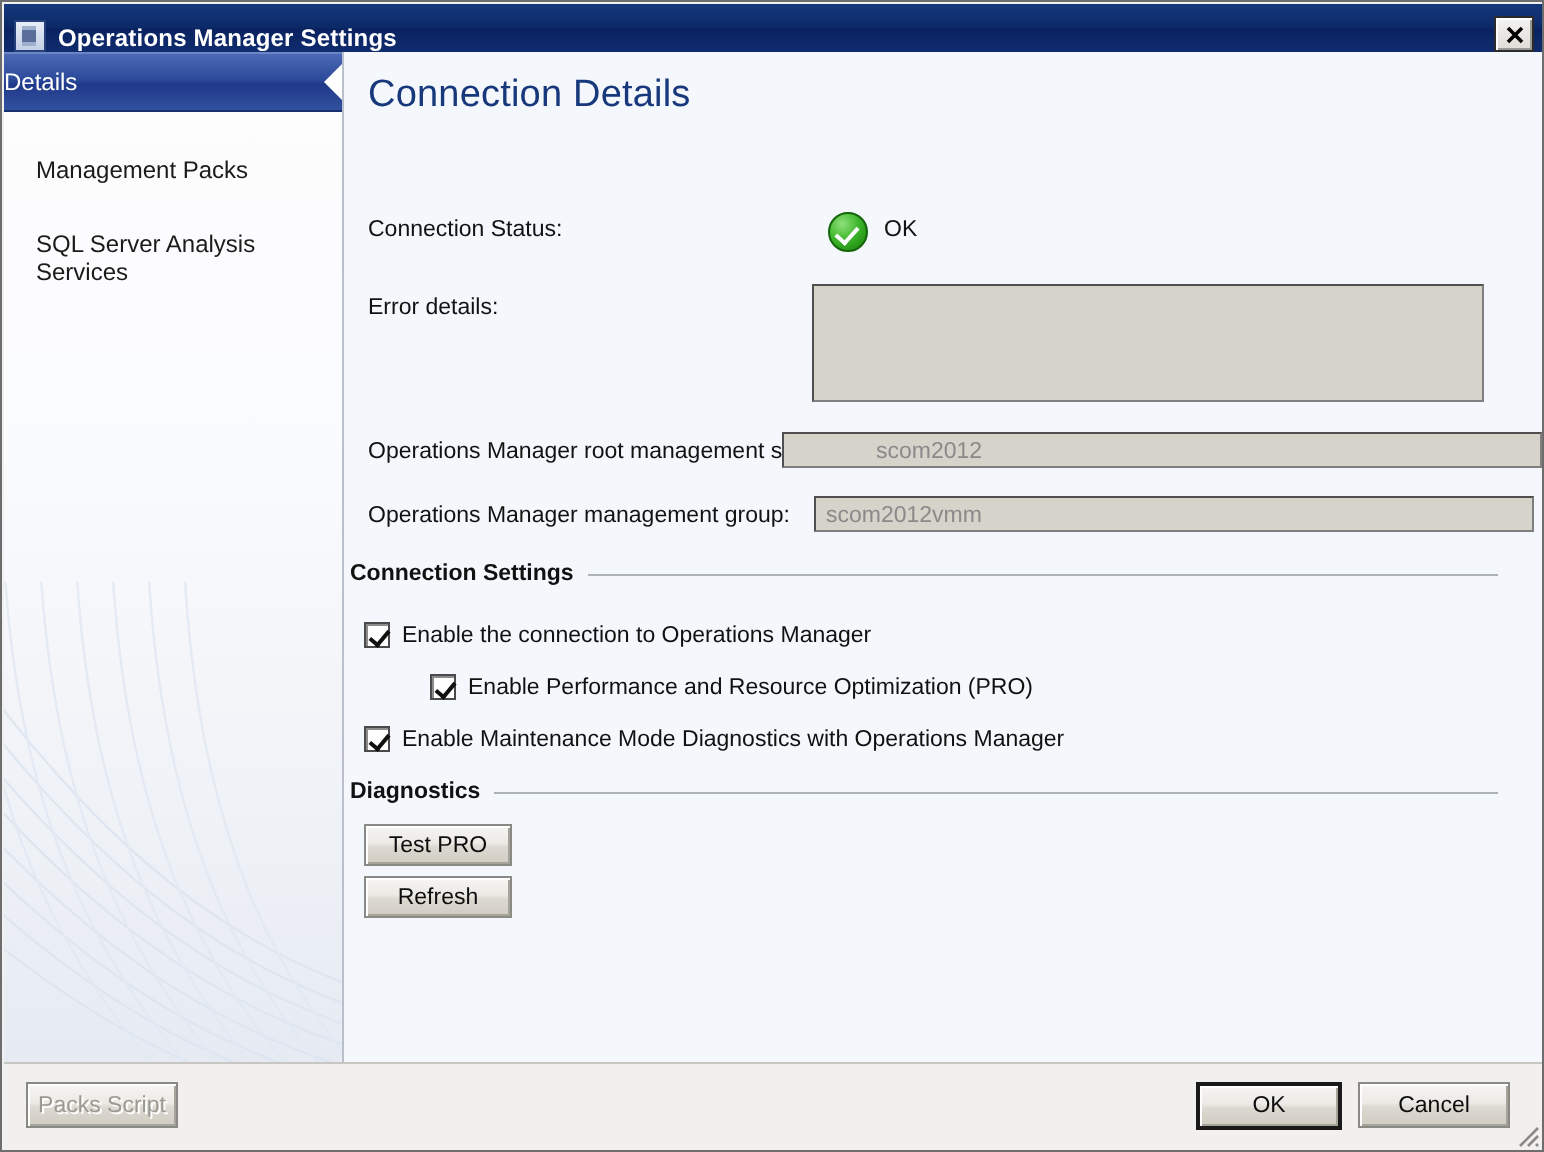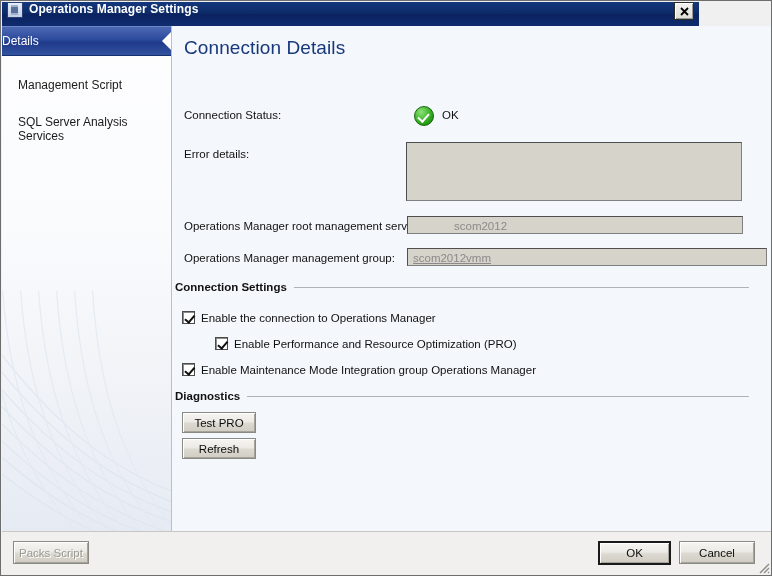--- a/index.html
+++ b/index.html
@@ -19,25 +19,25 @@
     box-sizing: border-box;
     background: #f0f0f0;
     border: 1px solid #6d6d6d;
     overflow: hidden;
   }
 
   
   .titlebar {
     position: absolute;
     left: 1px; top: 1px;
-    width: 697px;
+    width: 770px;
     height: 24px;
     background: linear-gradient(to bottom, #14387c 0%, #0d2a68 48%, #0a2260 52%, #102c6e 100%);
     display: flex;
-    align-items: flex-start;
+    align-items: flex-end;
     padding: 0 2px 0 5px;
     box-sizing: border-box;
   }
   .title-icon {
     width: 16px;
     height: 16px;
     background: linear-gradient(to bottom, #e8eef8, #c3cfe4);
     border: 1px solid #27407a;
     margin-right: 6px;
     position: relative;
@@ -199,22 +199,22 @@
     border-top-color: #4f4f4f;
     border-left-color: #4f4f4f;
     box-sizing: border-box;
     font-size: 11.5px;
     color: #8a8a8a;
     padding: 3px 5px;
     overflow: hidden;
     white-space: nowrap;
   }
   .errorbox { left: 234px; top: 116px; width: 336px; height: 59px; }
-  .fld-server { left: 235px; top: 190px; width: 336px; height: 18px; padding-left: 46px; }
-  .fld-group  { left: 235px; top: 222px; width: 360px; height: 18px; text-decoration: underline; }
+  .fld-server { left: 219px; top: 190px; width: 380px; height: 18px; padding-left: 46px; }
+  .fld-group  { left: 235px; top: 222px; width: 360px; height: 18px; }
 
   
   .group {
     position: absolute;
     display: flex;
     align-items: center;
     width: 574px;
   }
   .group .g-label {
     font-size: 11.5px;
@@ -345,21 +345,21 @@
         <path d="M12 -10 C 18 85, 40 175, 120 258"></path>
       </g>
     </svg>
 
     <div class="sidebar-list">
       <div class="side-item selected">
         <span>Details</span>
         <span class="notch"></span>
       </div>
       <div class="side-item spaced">
-        <span>Management Script</span>
+        <span>Management Packs</span>
       </div>
       <div class="side-item spaced">
         <span>SQL Server Analysis Services</span>
       </div>
     </div>
   </div>
 
   <div class="content">
 
     <div class="page-title">Connection Details</div>
@@ -385,21 +385,21 @@
     <div class="cbrow" id="cb1">
       <span class="cbox checked"></span>
       <span>Enable the connection to Operations Manager</span>
     </div>
     <div class="cbrow" id="cb2">
       <span class="cbox checked"></span>
       <span>Enable Performance and Resource Optimization (PRO)</span>
     </div>
     <div class="cbrow" id="cb3">
       <span class="cbox checked"></span>
-      <span>Enable Maintenance Mode Integration group Operations Manager</span>
+      <span>Enable Maintenance Mode Diagnostics with Operations Manager</span>
     </div>
 
     <div class="group" id="grp-diagnostics">
       <span class="g-label">Diagnostics</span>
       <span class="g-line"></span>
     </div>
 
     <div class="btn" id="btn-testpro">Test PRO</div>
     <div class="btn" id="btn-refresh">Refresh</div>
   </div>

